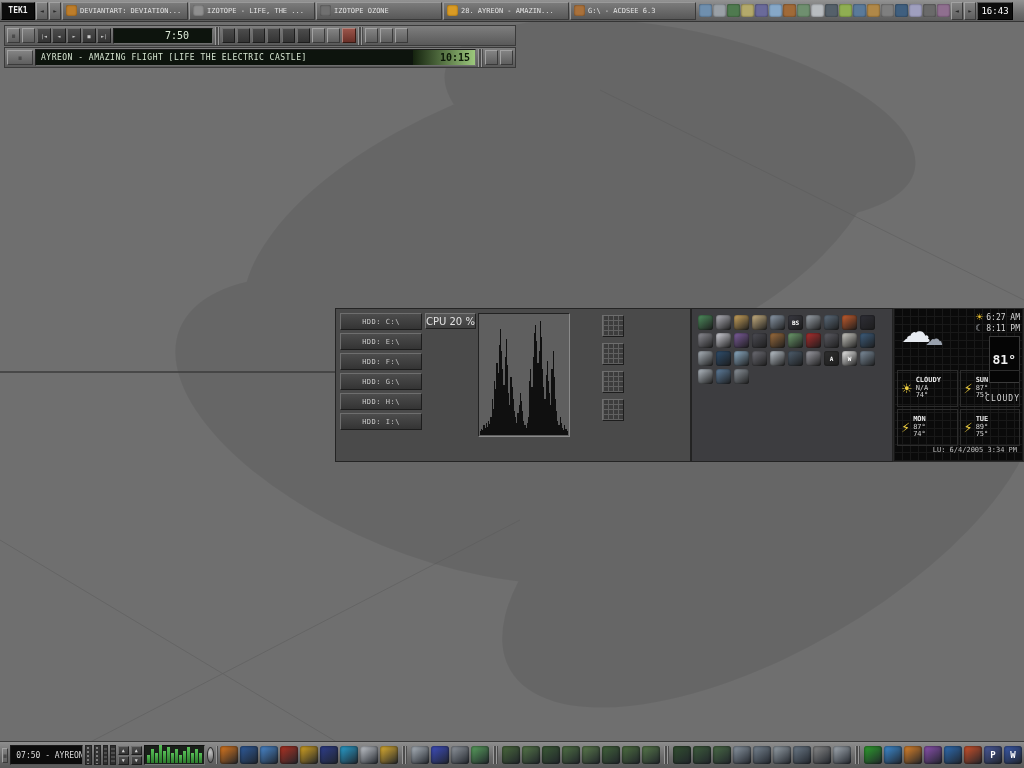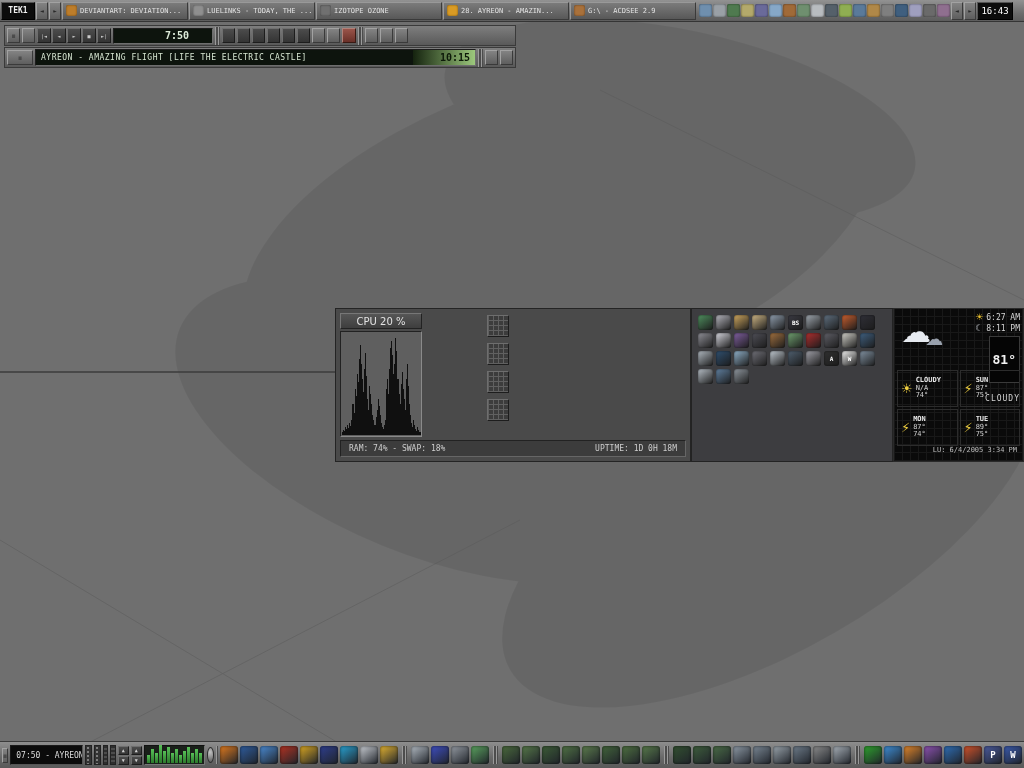--- a/index.html
+++ b/index.html
@@ -49,38 +49,38 @@
   .mbtn.wide { width:26px; }
   .recbtn { width:14px; height:15px; background:linear-gradient(#9a544a,#6a3028);
             border:1px solid; border-color:#b08078 #3a1a14 #3a1a14 #b08078; }
   .tbtn { width:14px; height:15px; font-size:5px; display:flex; align-items:center;
           justify-content:center; }
   .lcd { background:#0d140d; border:1px solid; border-color:#1d1d1d #6e6e6e #6e6e6e #1d1d1d; }
   .elapsed-lcd { width:100px; height:16px; display:flex; align-items:center; gap:5px;
                  padding:0 4px; }
   .meter { width:42px; height:9px;
            background:repeating-linear-gradient(90deg,#9cba9c 0 2px,#16201 6 2px 4px); }
-  .etime { color:#dcead8; font-size:10px; font-weight:bold; }
+  .etime { color:#dcead8; font-size:10px; font-weight:normal; }
   .track-lcd { flex:1; height:17px; display:flex; align-items:center; overflow:hidden; }
   .ttl { flex:1; color:#d7e6d2; font-size:8px; letter-spacing:.5px; padding-left:5px;
          white-space:nowrap; overflow:hidden; }
   .durwrap { width:62px; height:100%; display:flex; align-items:center;
              justify-content:flex-end; padding-right:5px;
              background:linear-gradient(90deg,#15230f,#9cc87c); }
   .dur { color:#0d1a09; font-size:10px; font-weight:bold; }
 
   
   .monitor { position:absolute; top:308px; left:335px; width:356px; height:154px;
              background:#4a4a4a; border:1px solid #242424;
              display:grid; grid-template-columns:82px 1fr 80px 30px;
              grid-template-rows:1fr 17px; gap:3px; padding:4px; }
   .hddcol { display:flex; flex-direction:column; gap:3px; }
   .hddbtn { height:17px; font-size:7px; display:flex; align-items:center;
             justify-content:center; letter-spacing:.5px; }
-  .graphcol { display:flex; flex-direction:column; gap:2px; }
+  .graphcol { display:flex; flex-direction:row; gap:2px; }
   .graphtitle { height:16px; background:linear-gradient(#565656,#3e3e3e);
                 border:1px solid; border-color:#777 #222 #222 #777;
                 color:#e3e3e3; font-size:10px; display:flex; align-items:center;
                 justify-content:center; font-family:"DejaVu Sans", sans-serif; }
   .graph { flex:1; background:#5f5f5f; border:1px solid;
            border-color:#222 #8a8a8a #8a8a8a #222; display:flex; align-items:flex-end;
            padding:1px; }
   .gbar { flex:1; background:#101010; }
   .modecol { display:flex; flex-direction:column; gap:4px; }
   .modebtn { flex:1; font-size:8px; letter-spacing:1px; display:flex;
@@ -186,33 +186,33 @@
     <div class="startbtn">TEK1</div>
     <div class="navbtn btn3d">◄</div>
     <div class="navbtn btn3d">►</div>
     <div class="tasks" id="tasks">
         <div class="taskbtn">
           <div class="taskicon" style="background: rgb(189, 125, 42);"></div>
           <div class="tasklabel">DEVIANTART: DEVIATION...</div>
         </div>
         <div class="taskbtn">
           <div class="taskicon" style="background: rgb(143, 143, 143);"></div>
-          <div class="tasklabel">LUELINKS - TODAY, THE ...</div>
+          <div class="tasklabel">IZOTOPE - LIFE, THE ...</div>
         </div>
         <div class="taskbtn">
           <div class="taskicon" style="background: rgb(112, 112, 112);"></div>
           <div class="tasklabel">IZOTOPE OZONE</div>
         </div>
         <div class="taskbtn">
           <div class="taskicon" style="background: rgb(217, 155, 36);"></div>
           <div class="tasklabel">28. AYREON - AMAZIN...</div>
         </div>
         <div class="taskbtn">
           <div class="taskicon" style="background: rgb(169, 113, 59);"></div>
-          <div class="tasklabel">G:\ - ACDSEE 2.9</div>
+          <div class="tasklabel">G:\ - ACDSEE 6.3</div>
         </div>
       </div>
     <div class="tray" id="tray">
         <div class="trayicon" style="background: rgb(111, 143, 174);"></div>
         <div class="trayicon" style="background: rgb(154, 160, 166);"></div>
         <div class="trayicon" style="background: rgb(79, 122, 79);"></div>
         <div class="trayicon" style="background: rgb(179, 169, 107);"></div>
         <div class="trayicon" style="background: rgb(106, 106, 154);"></div>
         <div class="trayicon" style="background: rgb(134, 168, 200);"></div>
         <div class="trayicon" style="background: rgb(160, 106, 56);"></div>
@@ -271,20 +271,28 @@
           <span class="dur">10:15</span>
         </span>
       </div>
       <div class="vsep"></div>
       <div class="mbtn btn3d"></div>
       <div class="mbtn btn3d"></div>
     </div>
   </div>
 
   <div class="monitor">
+    <div class="hddcol" id="hdd">
+        <div class="hddbtn darkbtn">HDD: C:\</div>
+        <div class="hddbtn darkbtn">HDD: E:\</div>
+        <div class="hddbtn darkbtn">HDD: F:\</div>
+        <div class="hddbtn darkbtn">HDD: G:\</div>
+        <div class="hddbtn darkbtn">HDD: H:\</div>
+        <div class="hddbtn darkbtn">HDD: I:\</div>
+      </div>
     <div class="graphcol">
       <div class="graphtitle">CPU 20 %</div>
       <div class="graph" id="cpugraph">
           <div class="gbar" style="height: 3%;"></div>
           <div class="gbar" style="height: 5%;"></div>
           <div class="gbar" style="height: 4%;"></div>
           <div class="gbar" style="height: 8%;"></div>
           <div class="gbar" style="height: 6%;"></div>
           <div class="gbar" style="height: 10%;"></div>
           <div class="gbar" style="height: 7%;"></div>
@@ -357,24 +365,20 @@
           <div class="gbar" style="height: 5%;"></div>
           <div class="gbar" style="height: 3%;"></div>
         </div>
     </div>
     <div class="minicol">
       <div class="gridicon"></div>
       <div class="gridicon"></div>
       <div class="gridicon"></div>
       <div class="gridicon"></div>
     </div>
-    <div class="statusbar">
-      <span>RAM: 74% - SWAP: 18%</span>
-      <span>UPTIME: 1D 0H 18M</span>
-    </div>
   </div>
 
   <div class="dock" id="dock">
       <div class="dockicon" style="background: linear-gradient(145deg, rgb(79, 143, 95), rgb(28, 28, 28));"></div>
       <div class="dockicon" style="background: linear-gradient(145deg, rgb(181, 181, 189), rgb(28, 28, 28));"></div>
       <div class="dockicon" style="background: linear-gradient(145deg, rgb(207, 167, 95), rgb(28, 28, 28));"></div>
       <div class="dockicon" style="background: linear-gradient(145deg, rgb(205, 181, 133), rgb(28, 28, 28));"></div>
       <div class="dockicon" style="background: linear-gradient(145deg, rgb(143, 157, 173), rgb(28, 28, 28));"></div>
       <div class="dockicon" style="background: linear-gradient(145deg, rgb(58, 58, 66), rgb(28, 28, 28));">BS</div>
       <div class="dockicon" style="background: linear-gradient(145deg, rgb(159, 167, 175), rgb(28, 28, 28));"></div>

